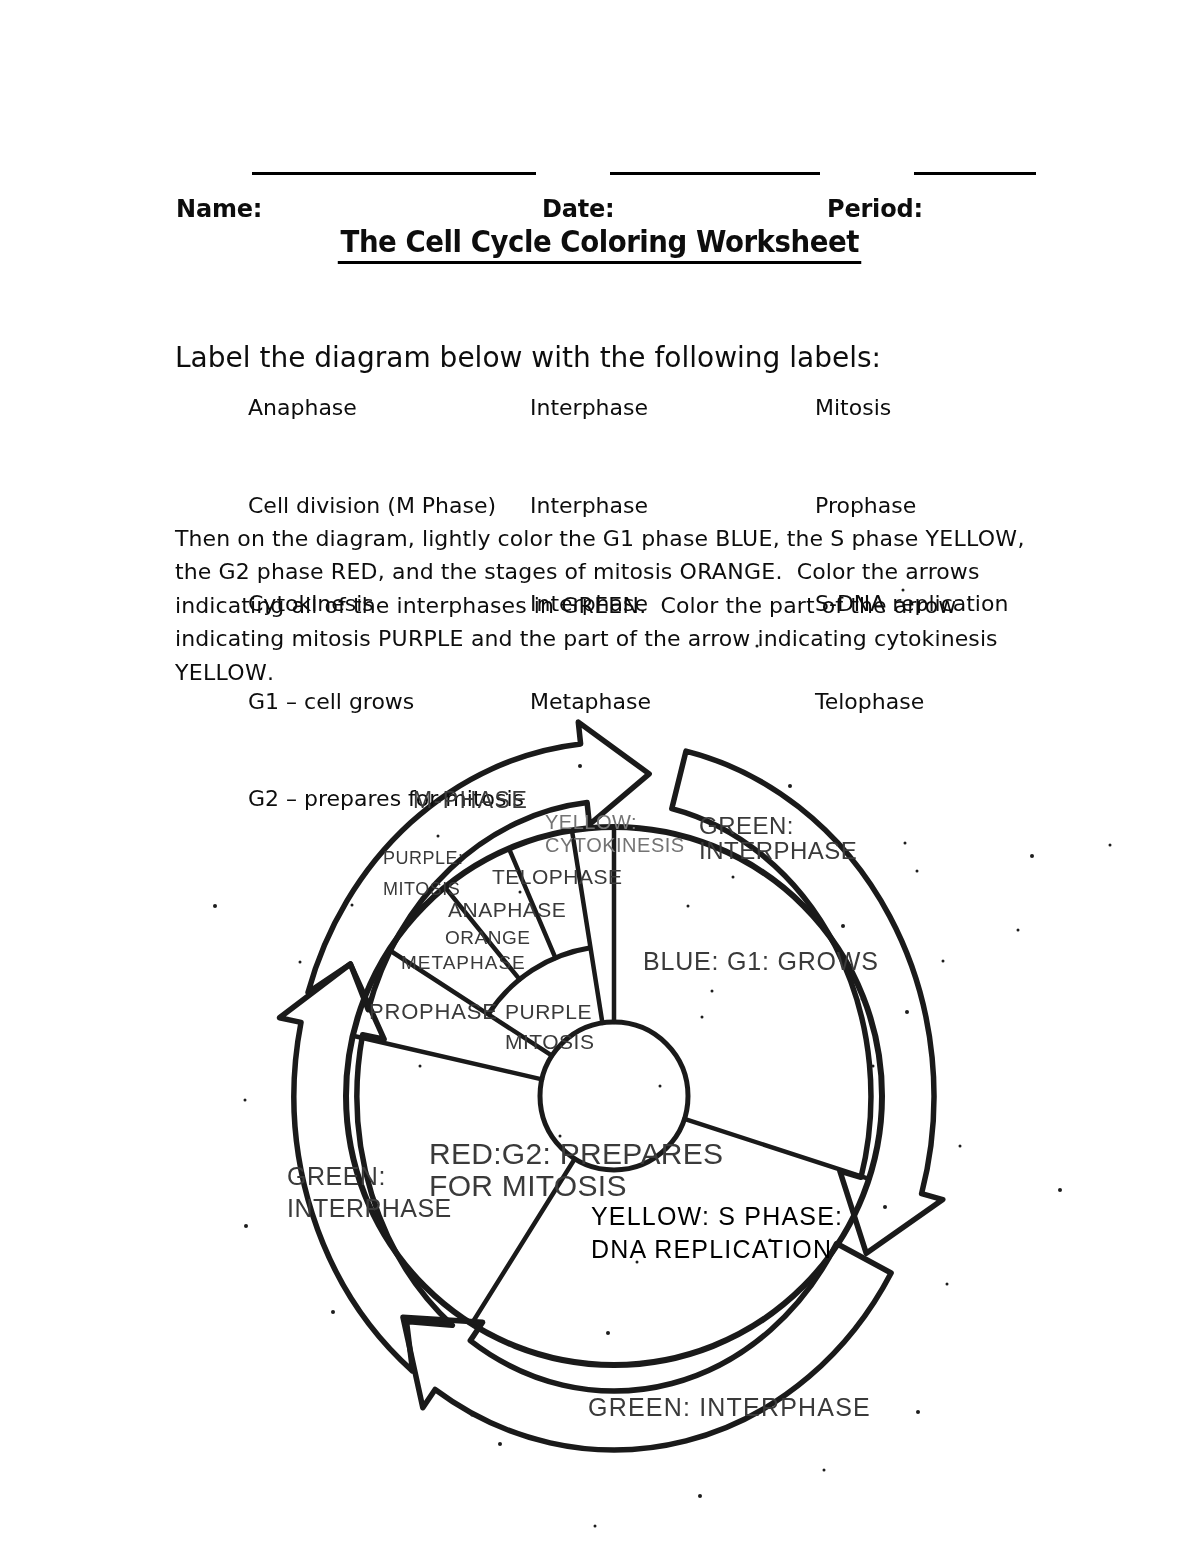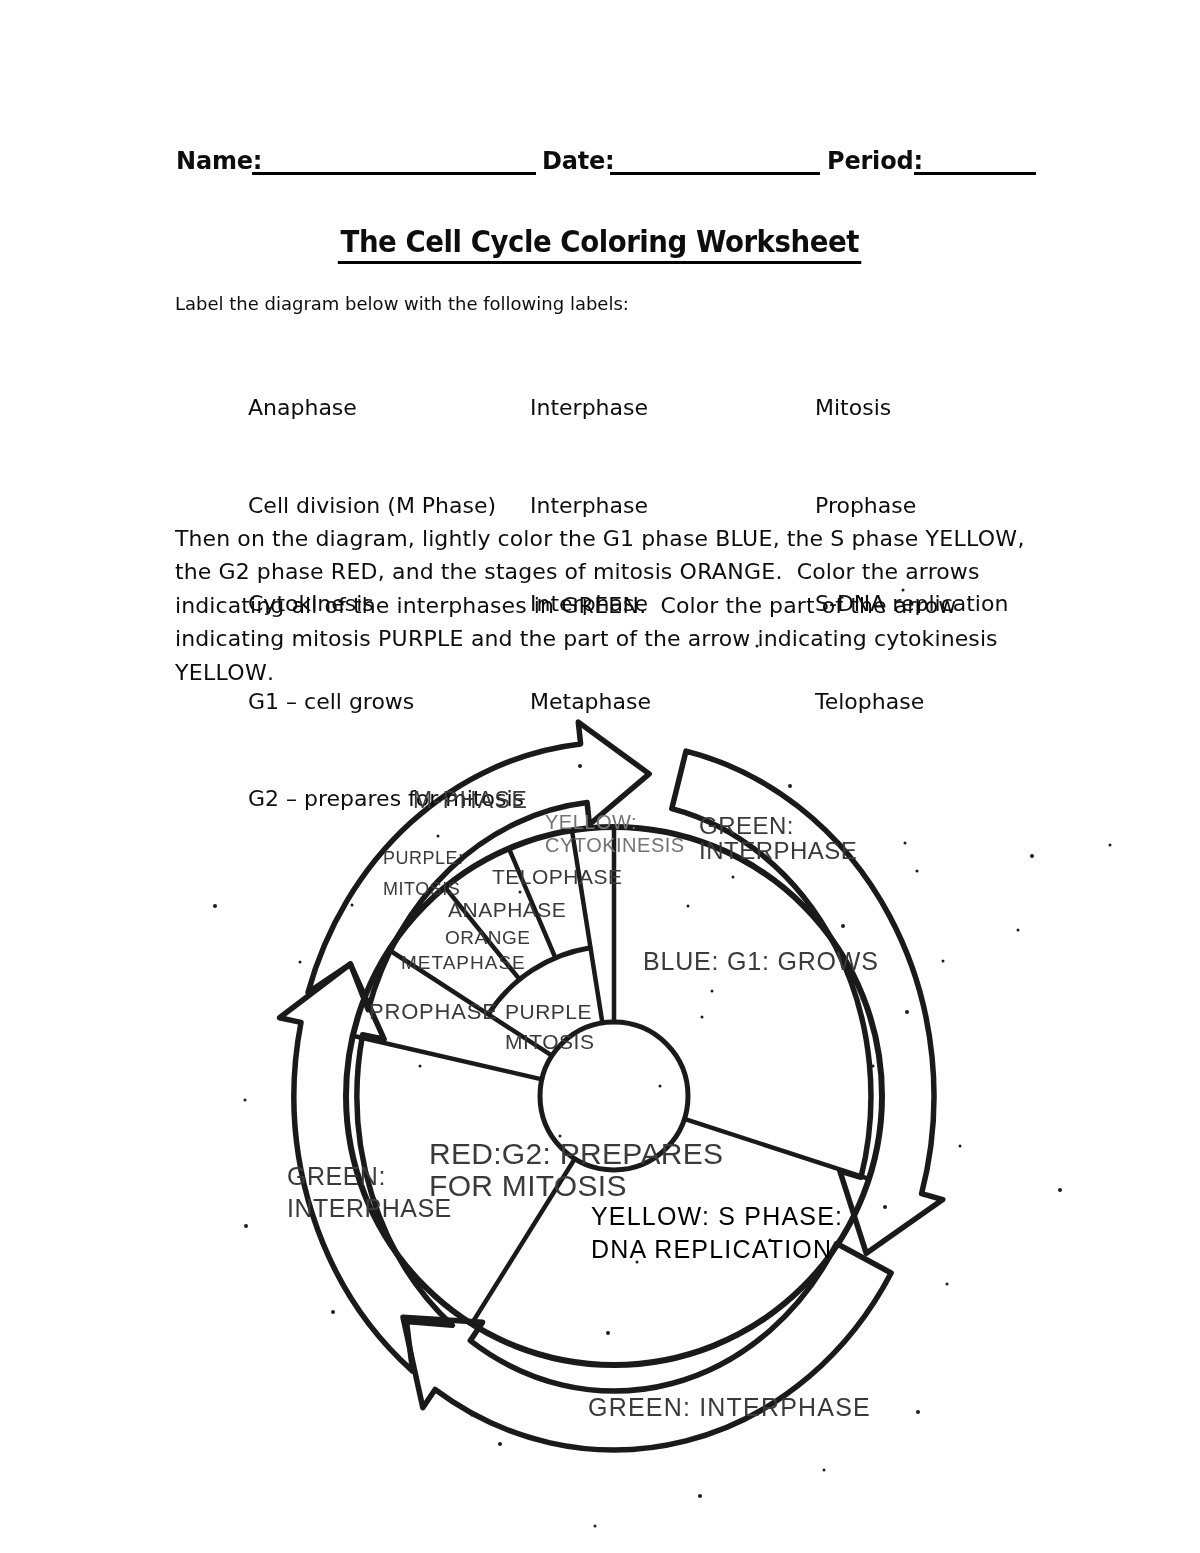--- a/index.html
+++ b/index.html
@@ -5,34 +5,34 @@
   html,body{margin:0;padding:0;background:#888;}
   .page{
     position:relative;
     width:1200px;height:1553px;
     background:#ffffff;
     font-family:"DejaVu Sans",sans-serif;
     color:#0d0d0d;
     overflow:hidden;
     margin:0 auto;
   }
-  .abs{position:absolute;}
+  .abs{position:absolute;margin-top:48px;}
   
   .hdr-label{font-size:24px;font-weight:600;letter-spacing:-0.2px;white-space:pre;}
   .hline{position:absolute;background:#000;height:3px;}
   
   .title-wrap{position:absolute;top:224px;left:0;width:100%;text-align:center;}
   .title-text{
     display:inline-block;
     font-size:30px;font-weight:bold;letter-spacing:-0.5px;
     border-bottom:3px solid #000;padding:0 3px 2px 3px;
     transform:scaleX(.92);transform-origin:center;
   }
   
-  .intro{font-size:18px;font-weight:500;white-space:pre;}
+  .intro{font-size:28px;font-weight:500;white-space:pre;}
   .label-col{position:absolute;font-size:22px;font-weight:500;line-height:32.6px;white-space:pre;}
   .label-col span{display:block;}
   
   .para{
     position:absolute;left:175px;top:522px;
     font-size:22px;font-weight:500;line-height:33.4px;
     white-space:pre;letter-spacing:0.1px;
   }
   .para b{font-weight:normal;letter-spacing:0.3px;}
   

